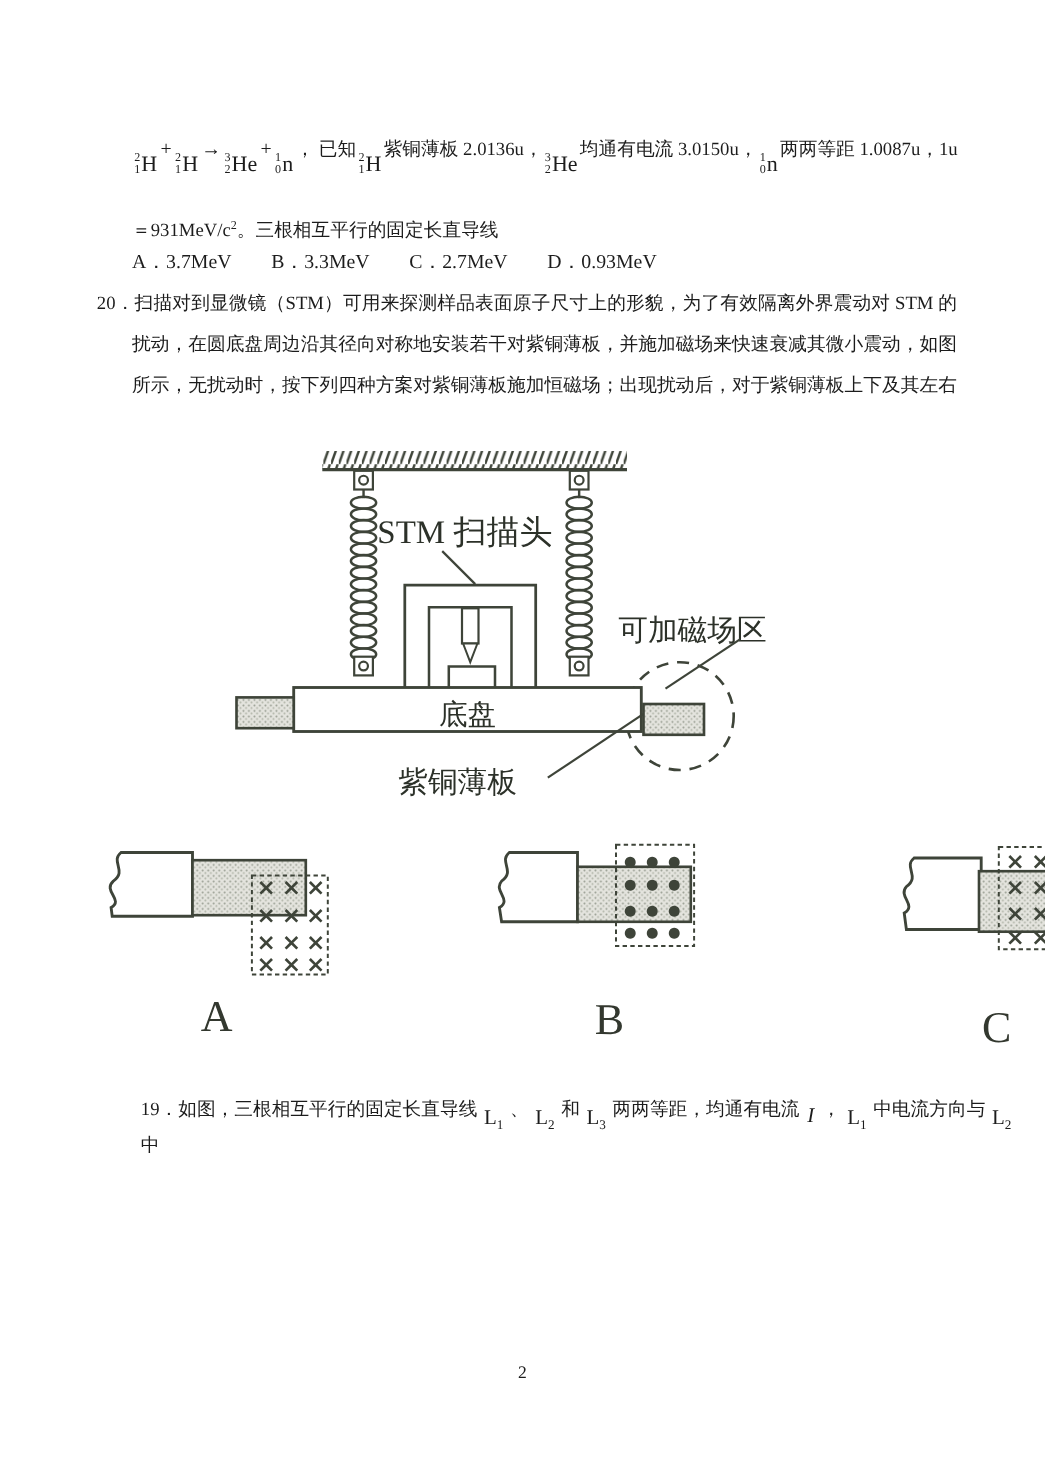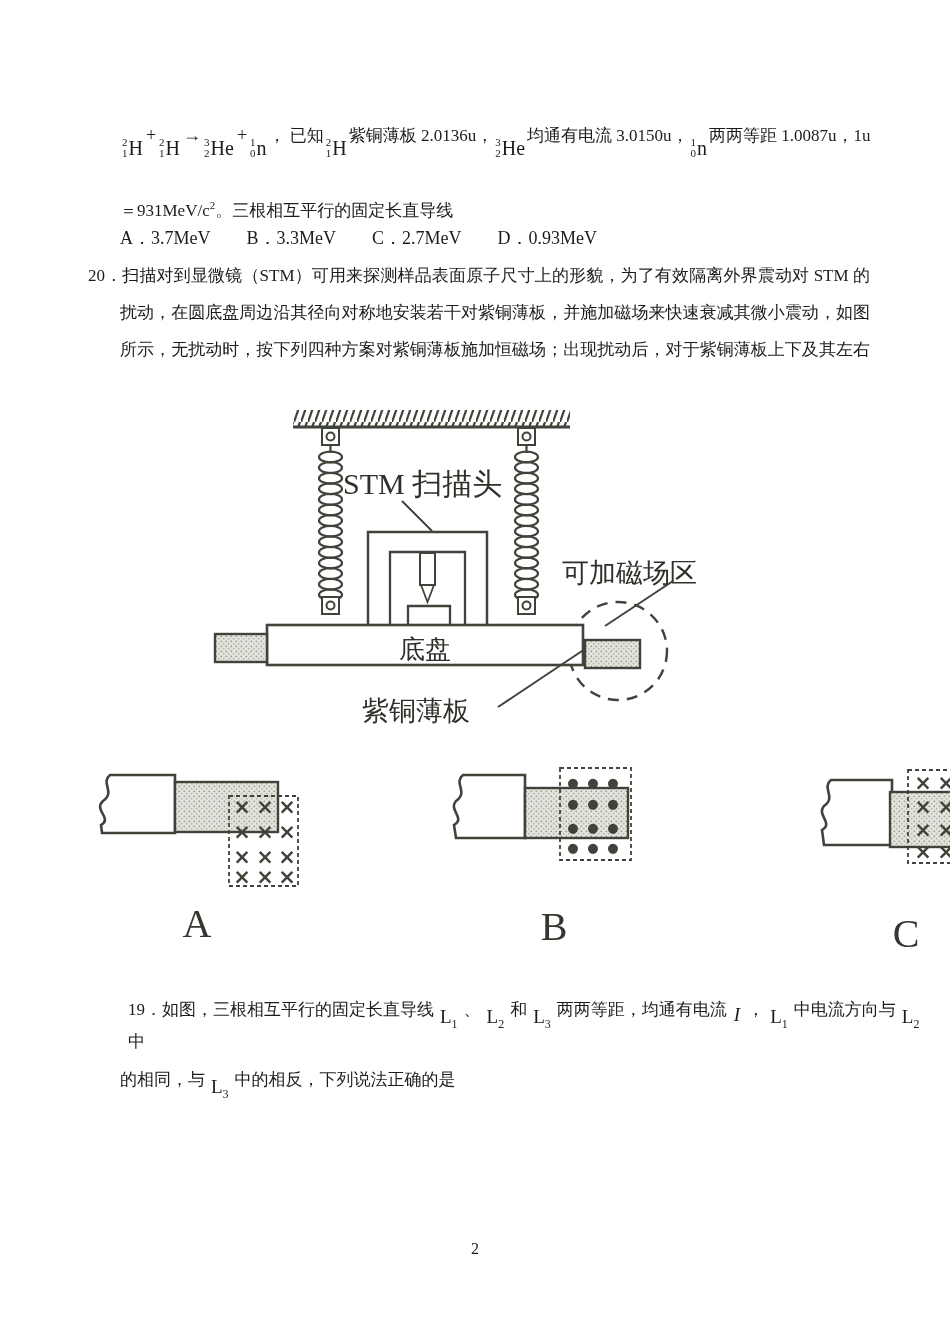--- a/index.html
+++ b/index.html
@@ -238,19 +238,16 @@
     </g>
   </svg>
 
   <div class="abs optlabel" style="left:172px;top:900px;width:50px;">A</div>
   <div class="abs optlabel" style="left:529px;top:903px;width:50px;">B</div>
   <div class="abs optlabel" style="left:881px;top:910px;width:50px;">C</div>
 
   <div class="abs txt" style="left:88px;top:996px;width:810px;white-space:normal;margin-left:40px;">
     <span>19．</span><span>如图，三根相互平行的固定长直导线</span><span class="fml"><span>L</span><sub>1</sub></span><span>、</span><span class="fml"><span>L</span><sub>2</sub></span><span>和</span><span class="fml"><span>L</span><sub>3</sub></span><span>两两等距，均通有电流</span><span class="fml-i">I</span><span>，</span><span class="fml"><span>L</span><sub>1</sub></span><span>中电流方向与</span><span class="fml"><span>L</span><sub>2</sub></span><span>中</span>
   </div>
-  <div class="abs txt" style="left:120px;top:1066px;width:760px;white-space:normal;">
-    <span>的相同，与</span><span class="fml"><span>L</span><sub>3</sub></span><span>中的相反，下列说法正确的是</span>
-  </div>
 
   <div class="abs pageno" style="left:0;top:1240px;">2</div>
 
 </div>
 
 </body></html>

